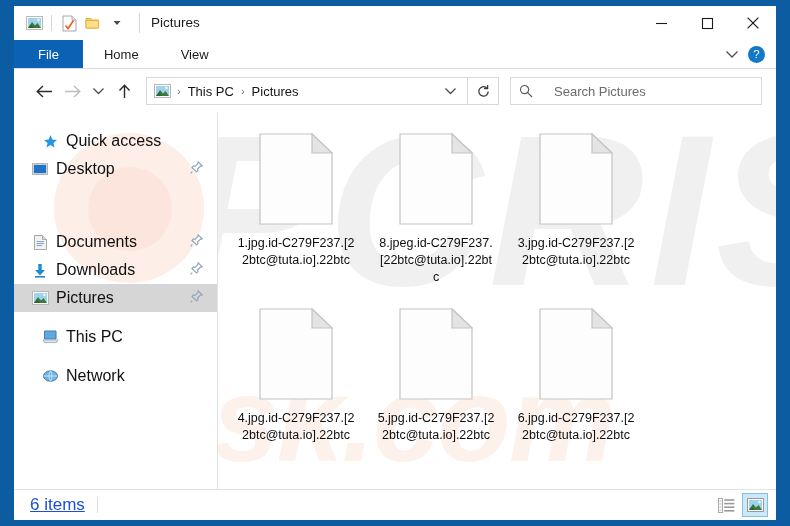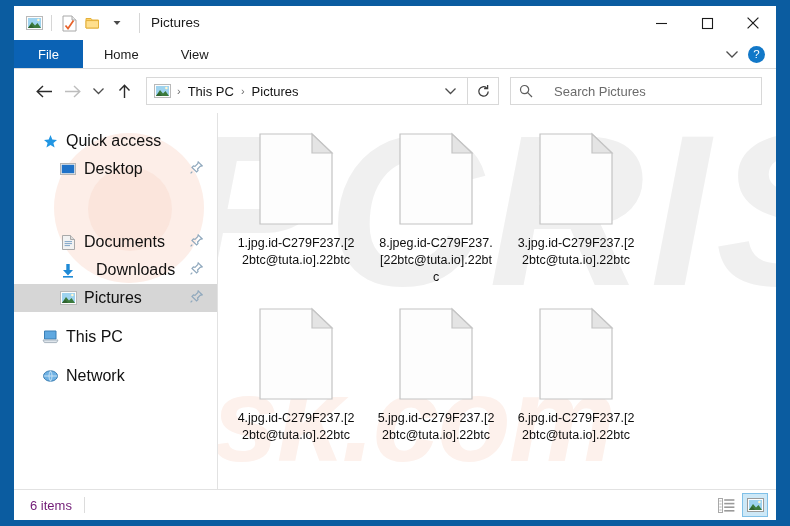--- a/index.html
+++ b/index.html
@@ -208,21 +208,21 @@
     flex: none;
   }
   .navitem .ni-label { padding-left: 6px; }
   .navitem .pin {
     position: absolute;
     right: 14px;
     top: 50%;
     transform: translateY(-50%);
   }
   .lvl0 { padding-left: 26px; }
-  .lvl1 { padding-left: 44px; }
+  .lvl1 { padding-left: 16px; }
   .navgap { height: 11px; }
 
   .content {
     flex: 1;
     position: relative;
     overflow: hidden;
     background: #ffffff;
   }
 
   
@@ -310,23 +310,24 @@
     height: 30px;
     flex: none;
     border-top: 1px solid #e2e2e2;
     display: flex;
     align-items: center;
     padding: 0 8px 0 16px;
     background: #ffffff;
     position: relative;
   }
   .status-text {
-    font-size: 13px;
-    color: #701a75;
+    font-size: 17px;
+    color: #1d4ed8;
     padding-right: 12px;
+    text-decoration: underline;
   }
   .status-div {
     width: 1px; height: 16px; background: #dcdcdc;
   }
   .viewtoggles {
     position: absolute;
     right: 8px;
     display: flex;
     gap: 4px;
     align-items: center;
@@ -515,21 +516,21 @@
             </svg>
           </span>
           <span class="ni-label">Documents</span>
           <span class="pin">
             <svg width="13" height="13" viewBox="0 0 13 13">
                 <path d="M8.2 0.9 L12.1 4.8 L10.2 5.3 L7.6 8 L8 9.6 L6.6 11 L2 6.4 L3.4 5 L5 5.4 L7.7 2.8 Z M2.3 10.7 L0.6 12.4" fill="none" stroke="#8fa8bd" stroke-width="1.2"></path>
               </svg>
           </span>
         </div>
 
-        <div class="navitem lvl1" style="position:relative;z-index:2;gap:12px;">
+        <div class="navitem lvl1" style="position:relative;z-index:2;">
           <span class="ni-ico">
             <svg width="14" height="15" viewBox="0 0 14 15">
               <path d="M5.3 1 H8.7 V7 H12 L7 12.6 L2 7 H5.3 Z" fill="#1f8ad6"></path>
               <rect x="2" y="13" width="10" height="1.6" fill="#1f8ad6"></rect>
             </svg>
           </span>
           <span class="ni-label">Downloads</span>
           <span class="pin">
             <svg width="13" height="13" viewBox="0 0 13 13">
                 <path d="M8.2 0.9 L12.1 4.8 L10.2 5.3 L7.6 8 L8 9.6 L6.6 11 L2 6.4 L3.4 5 L5 5.4 L7.7 2.8 Z M2.3 10.7 L0.6 12.4" fill="none" stroke="#8fa8bd" stroke-width="1.2"></path>

